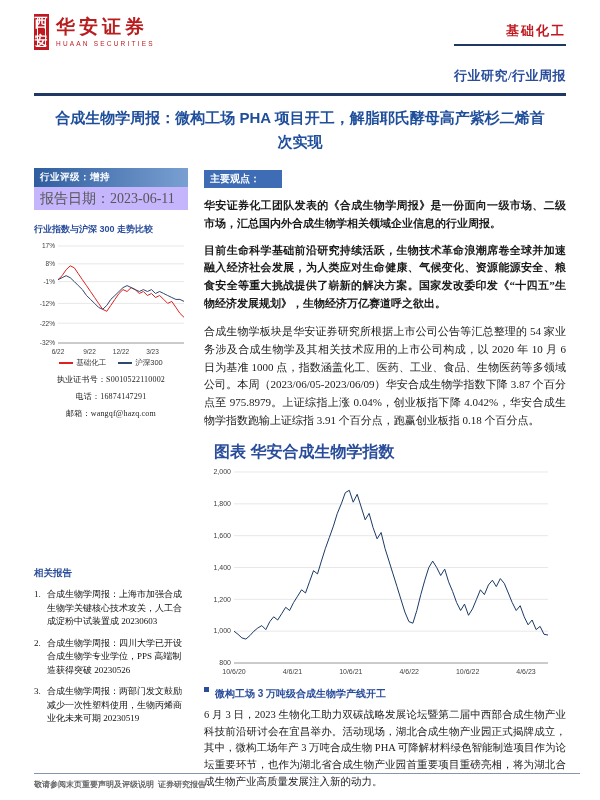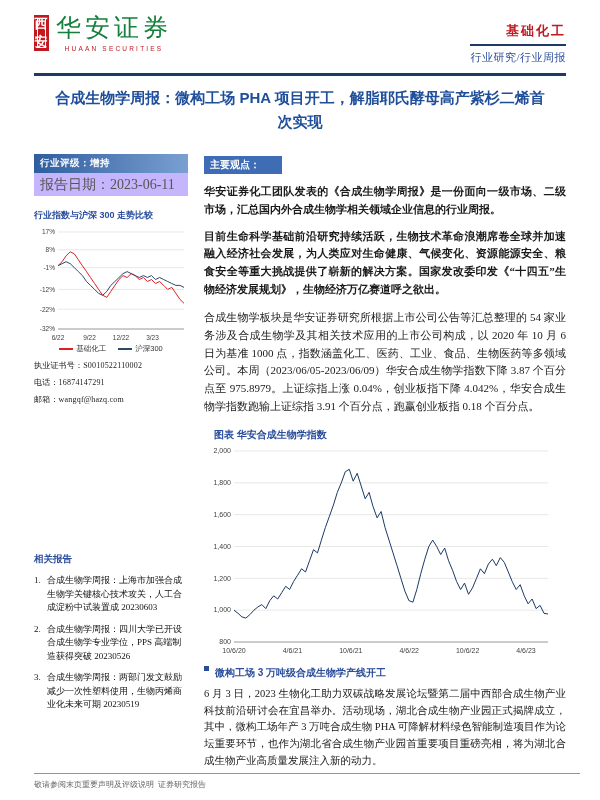--- a/index.html
+++ b/index.html
@@ -5,69 +5,69 @@
   * { margin:0; padding:0; box-sizing:border-box; }
   html,body { background:#ffffff; }
   body { width:600px; height:800px; font-family:"Liberation Serif", serif; color:#1a1a1a; }
   .page { position:relative; width:600px; height:800px; padding:14px 34px 0 34px; overflow:hidden; background:#fff; }
 
   
   .header { display:flex; justify-content:space-between; align-items:flex-start; }
   .brand { display:flex; align-items:center; gap:7px; }
   .seal { width:15px; height:36px; background:#c01920; color:#fff; display:flex; align-items:center; justify-content:center;
           font-size:13px; font-weight:bold; letter-spacing:1px; border:1px solid #c01920; box-shadow:inset 0 0 0 2px #c01920, inset 0 0 0 3px #ffffff; }
-  .brand-cn { color:#15803d; font-size:25px; font-weight:normal; letter-spacing:4px; line-height:1.1; }
+  .brand-cn { color:#b91c1c; font-size:19px; font-weight:bold; letter-spacing:4px; line-height:1.1; }
   .brand-en { color:#c01920; font-size:6.5px; letter-spacing:2.2px; text-align:center; margin-top:3px; font-family:"Liberation Sans", sans-serif; }
   .header-right { text-align:right; margin-top:8px; }
   .category { color:#c01920; font-size:13px; font-weight:bold; letter-spacing:2px; padding-bottom:4px; border-bottom:2px solid #1f3864; }
-  .subcategory { color:#2a4d9b; font-size:11px; font-weight:normal; margin-top:4px; letter-spacing:0.5px; }
+  .subcategory { color:#2a4d9b; font-size:13px; font-weight:bold; margin-top:21px; letter-spacing:0.5px; }
   .top-rule { height:3px; background:#1f3864; margin-top:8px; }
 
   
   .title { color:#1f4e9b; font-size:15px; font-weight:bold; text-align:center; line-height:1.6; margin:10px 14px 6px 14px;
            font-family:"Liberation Sans", sans-serif; }
 
   
-  .columns { display:flex; gap:16px; margin-top:20px; }
+  .columns { display:flex; gap:16px; margin-top:14px; }
   .sidebar { width:154px; flex:none; }
   .maincol { flex:1; min-width:0; }
 
   
   .rating-bar { background:linear-gradient(90deg,#2f5d9e,#7aa0d2); color:#fff; font-weight:bold; font-size:9.5px;
                 padding:3px 6px; font-family:"Liberation Sans", sans-serif; letter-spacing:0.5px; }
   .date-bar { background:#c4b5fd; color:#555; font-size:14px; padding:2.5px 6px; }
   .side-chart-title { color:#2a4d9b; font-weight:bold; font-size:9px; margin:13px 0 4px 0; font-family:"Liberation Sans", sans-serif; }
   .side-chart, .main-chart { line-height:0; }
   .legend { display:flex; justify-content:center; gap:12px; font-size:7.5px; color:#333; margin-top:2px; font-family:"Liberation Sans", sans-serif; }
   .legend-item { display:flex; align-items:center; }
   .legend-swatch { display:inline-block; width:14px; height:2px; margin-right:3px; }
   .sw-red { background:#e02020; }
   .sw-dark { background:#30476e; }
   .analyst { color:#2a4d9b; font-weight:bold; font-size:9.5px; margin-top:14px; }
-  .analyst-detail { font-size:8px; color:#222; margin-top:6px; letter-spacing:0.2px; }
+  .analyst-detail { font-size:8px; color:#222; margin-top:6px; letter-spacing:0.2px;text-align:center; }
   .related-title { color:#2a4d9b; font-weight:bold; font-size:9.5px; margin-top:148px; }
   .related-item { display:flex; font-size:9px; line-height:1.5; margin-top:8px; color:#111; }
   .rel-num { width:13px; flex:none; }
   .rel-text { flex:1; }
 
   
   .viewpoint-bar { display:inline-block; background:#3f6db5; color:#fff; font-weight:bold; font-size:10px;
                    padding:2px 22px 2px 6px; font-family:"Liberation Sans", sans-serif; }
   .para-bold { font-weight:bold; font-size:11px; line-height:1.62; text-align:justify; margin-top:9px; }
   .para { font-size:11px; line-height:1.62; text-align:justify; margin-top:10px; }
-  .index-chart-title { color:#2a4d9b; font-weight:bold; font-size:10px; margin:12px 0 3px 10px; font-family:"Liberation Sans", sans-serif; }
+  .index-chart-title { color:#2a4d9b; font-weight:bold; font-size:16px; margin:12px 0 3px 10px; font-family:"Liberation Sans", sans-serif; }
   .chart-note { font-size:8px; color:#333; margin-top:3px; }
   .chart-source { font-size:8px; color:#222; font-weight:bold; font-style:italic; margin-top:4px; }
   .bullet-head { display:flex; gap:6px; margin-top:11px; }
   .bullet-sq { width:5px; height:5px; background:#2a4d9b; flex:none; }
   .bullet-title { color:#2a4d9b; font-weight:bold; font-size:10px; font-family:"Liberation Sans", sans-serif; }
   .bullet-para { font-size:10.5px; line-height:1.6; text-align:justify; margin-top:6px; }
 
   
-  .footer { position:absolute; left:34px; right:20px; bottom:10px; }
+  .footer { position:absolute; left:34px; right:20px; bottom:10px;font-weight:bold; }
   .footer-rule { height:1px; background:#8496b0; margin-bottom:5px; }
   .footer-text { font-size:8px; color:#666; display:flex; gap:4px; }
 </style>
 </head>
 <body>
 
 <div class="page">
 
   <div class="header">
     <div class="brand">

